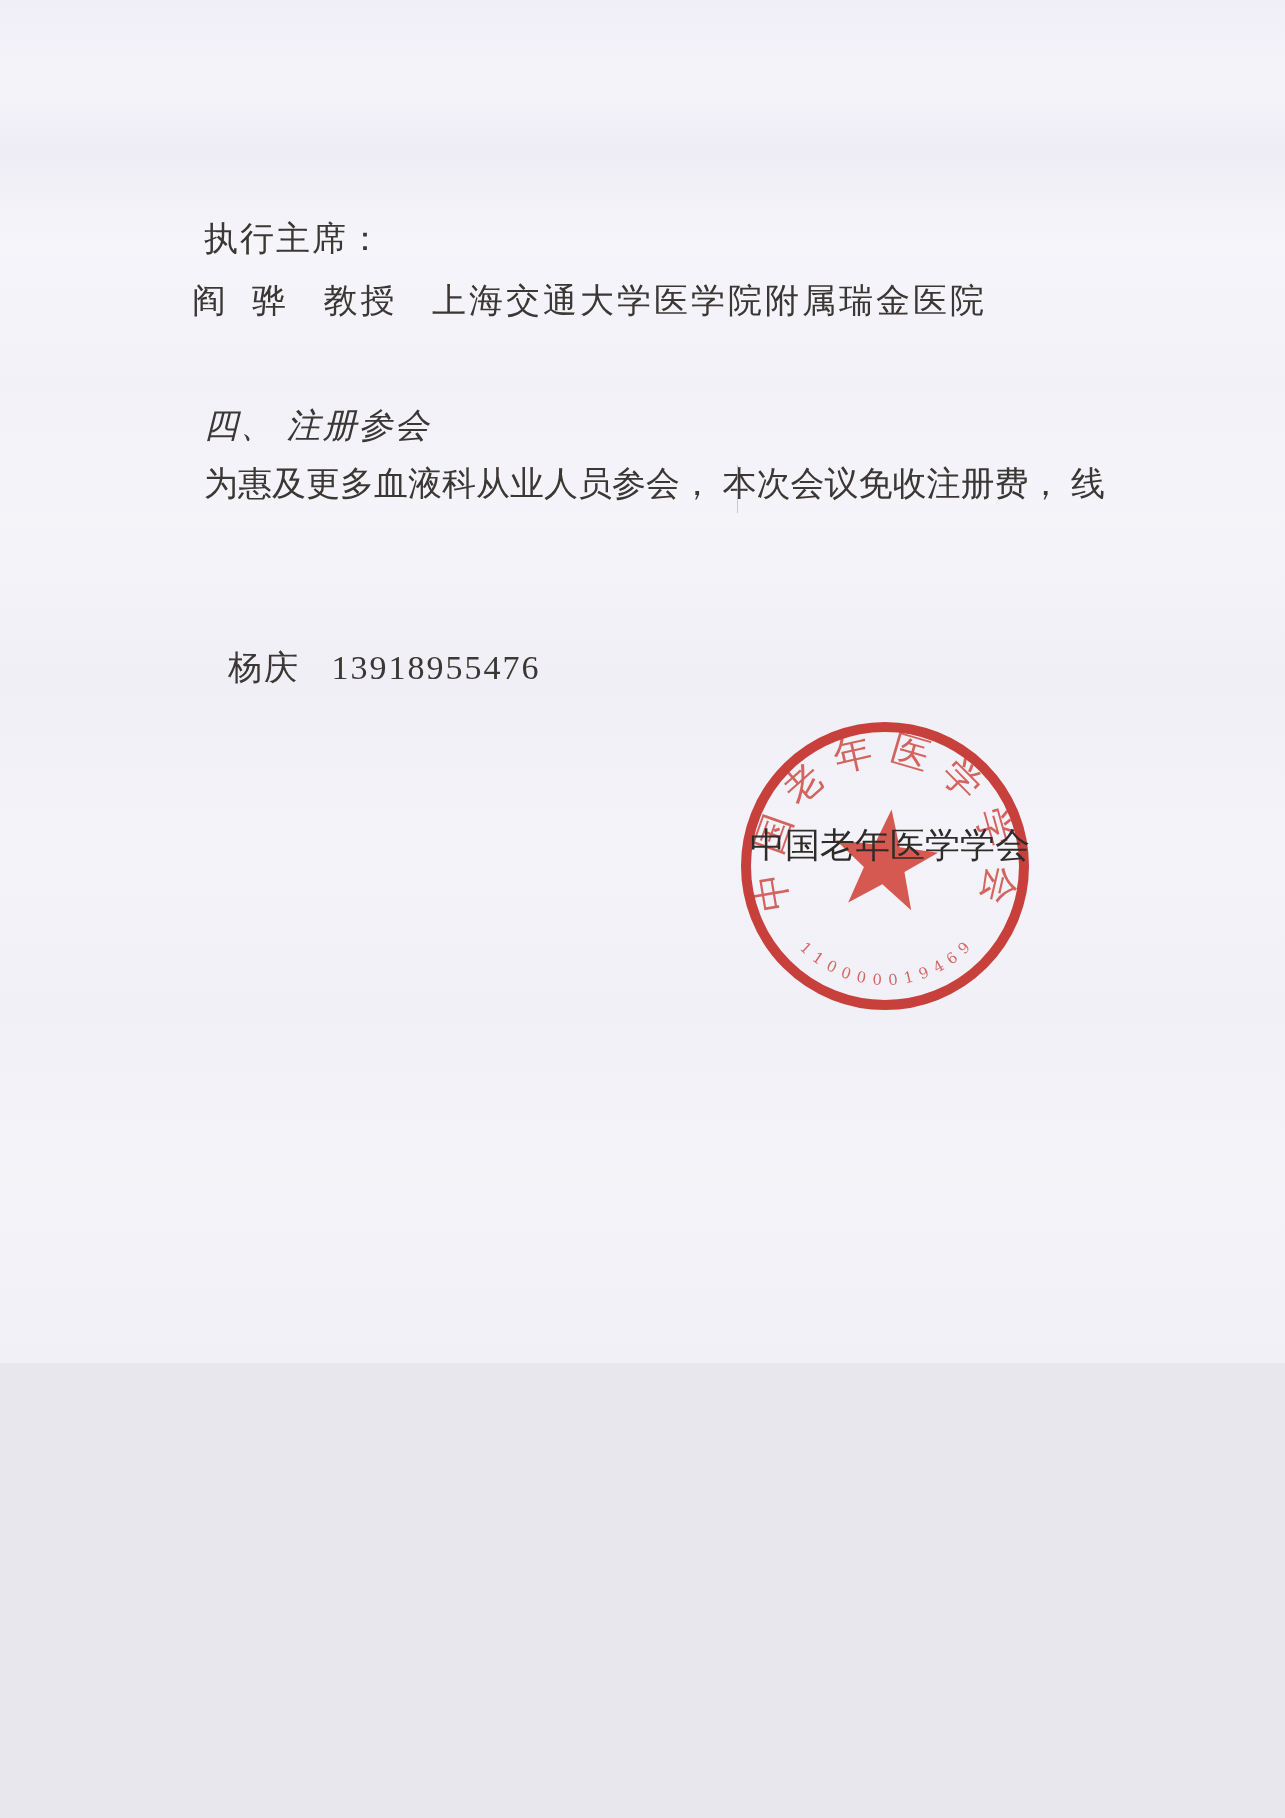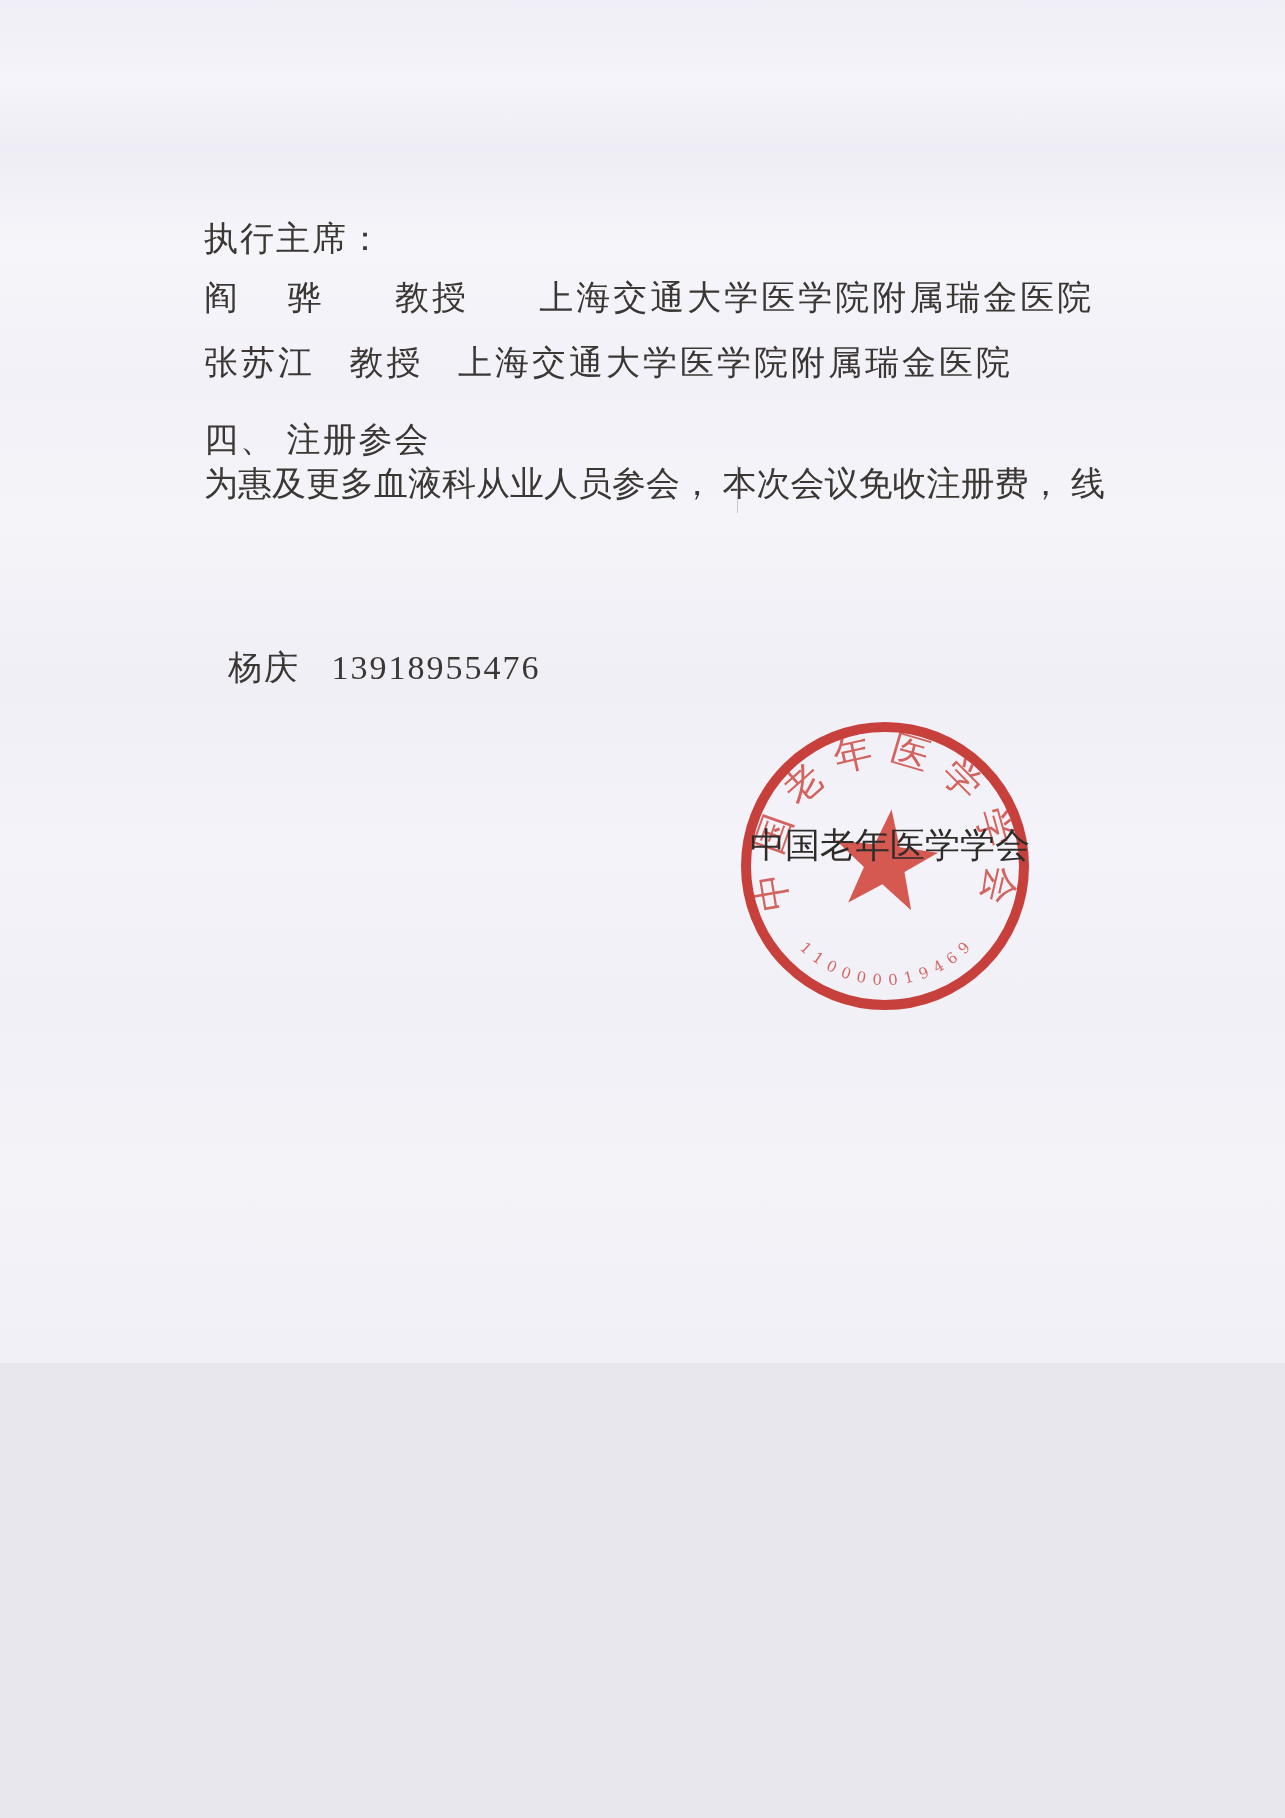--- a/index.html
+++ b/index.html
@@ -17,23 +17,23 @@
   }
   .line{
     position:absolute;
     white-space:pre;
     font-size:34px;
     letter-spacing:2px;
     color:#3b3734;
     line-height:1.1;
   }
   .l1{left:204px;top:220px;}
-  .l2{left:204px;top:282px;letter-spacing:3px;font-family:Liberation Mono, monospace;}
+  .l2{left:192px;top:282px;letter-spacing:3px;}
   .l3{left:204px;top:344px;letter-spacing:3px;}
-  .l4{left:204px;top:421px;}
+  .l4{left:204px;top:407px;font-style:italic;}
   .l5{left:204px;top:465px;letter-spacing:0;}
   .l6{left:146px;top:527px;}
   .l7{left:204px;top:590px;}
   .l8{left:204px;top:649px;margin-left:24px;}
   .scan-line{
     position:absolute;
     left:737px;top:465px;
     width:1px;height:48px;
     background:#b8b5c4;
     opacity:.7;
@@ -55,21 +55,20 @@
   .sig-org{top:822px;font-size:35px;letter-spacing:0;}
   .sig-date{top:882px;font-size:34px;letter-spacing:1px;}
 </style>
 </head>
 <body>
 
 <div class="page">
 
   <div class="line l1">执行主席：</div>
   <div class="line l2">阎  骅   教授   上海交通大学医学院附属瑞金医院</div>
-  <div class="line l3">张苏江   教授   上海交通大学医学院附属瑞金医院</div>
   <div class="line l4">四、 注册参会</div>
   <div class="line l5">为惠及更多血液科从业人员参会， 本次会议免收注册费， 线</div>
   <div class="line l8">杨庆   13918955476</div>
 
   <div class="scan-line"></div>
 
   <svg class="seal-svg" viewBox="0 0 300 300" aria-hidden="true">
 
     <circle cx="150" cy="150" r="139" fill="none" stroke-width="10" stroke="#c5332d"></circle>
 

